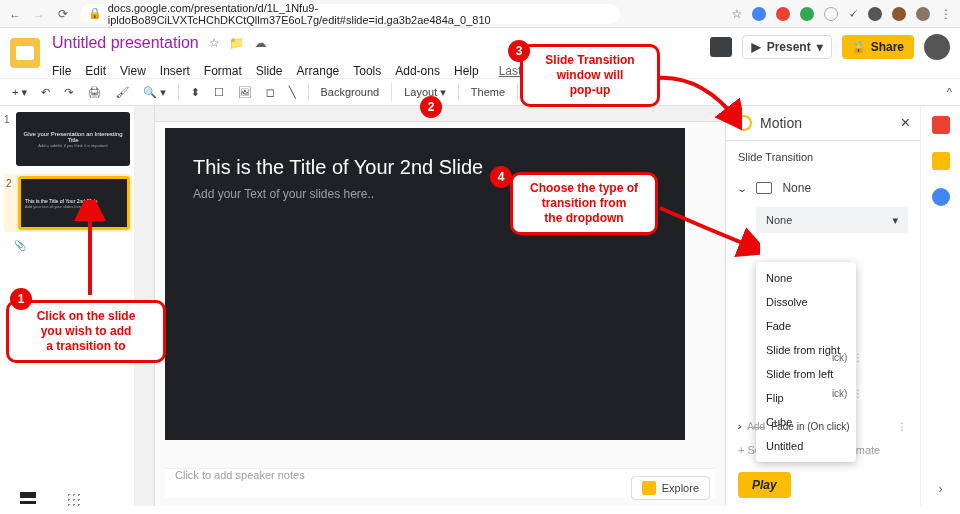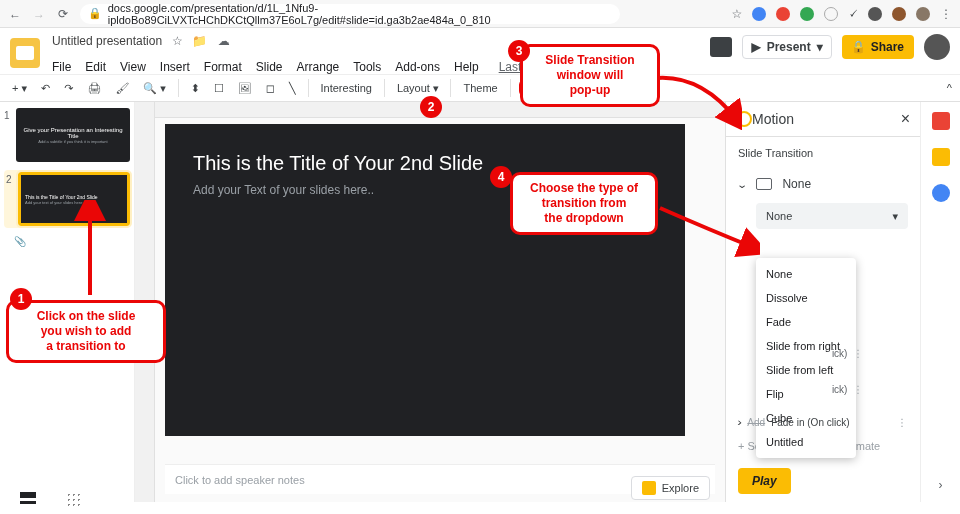--- a/index.html
+++ b/index.html
@@ -8,21 +8,21 @@
   .chrome { height: 28px; background: #f7f7f7; display: flex; align-items: center; padding: 0 8px; gap: 10px; border-bottom: 1px solid #e0e0e0;}
   .nav-icon { width: 14px; height: 14px; display:flex; align-items:center; justify-content:center; color:#5f6368; }
   .url-bar { flex: 0 0 540px; background:#fff; border-radius: 20px; height:20px; display:flex; align-items:center; padding:0 8px; gap:6px; font-size:11px; color:#202124;}
   .chrome-right { margin-left:auto; display:flex; gap:10px; align-items:center;}
   .ext-dot { width:14px; height:14px; border-radius:50%; }
   
   .doc-header { padding: 6px 10px 0 10px; display:flex; align-items:flex-start; }
   .logo-box { width:30px; height:30px; background:#f6c445; border-radius:4px; margin-right:12px; margin-top:4px; display:flex; align-items:center; justify-content:center;}
   .logo-inner { width:18px; height:14px; background:#fff; border-radius:2px;}
   .title-row { display:flex; align-items:center; gap:10px; }
-  .doc-title { font-size:12px; color:#404040; }
+  .doc-title { font-size:16px; color:#a21caf; }
   .header-right { margin-left:auto; display:flex; align-items:center; gap:10px; }
   .present-btn { border:1px solid #dadce0; background:#fff; padding:4px 8px; border-radius:4px; display:flex; gap:6px; align-items:center; font-size:12px; font-weight:600;}
   .share-btn { background:#fbbc04; color:#202124; font-weight:600; padding:5px 10px; border-radius:4px; display:flex; gap:4px; align-items:center;}
   .avatar { width:26px; height:26px; border-radius:50%; background:#555;}
   .menus { display:flex; gap:14px; font-size:12px; color:#202124; margin-top:12px; align-items:center;}
   .last-edit { color:#5f6368; text-decoration:underline; margin-left:6px;}
   
   .toolbar { height:28px; border-top:1px solid #eee; border-bottom:1px solid #e0e0e0; display:flex; align-items:center; padding:0 8px; gap:6px; font-size:11px; color:#3c4043;}
   .sep { width:1px; height:18px; background:#e0e0e0; margin:0 2px;}
   .tbtn { padding:2px 4px; display:flex; align-items:center; gap:2px;}
@@ -38,24 +38,24 @@
   .thumb-title { color:#fff; font-size:6px; text-align:center;}
   .thumb-sub { color:#9aa0a6; font-size:4px;}
   .thumb.selected { background:#fff6db; border-radius:4px; padding:2px 0 2px 2px;}
   .attach-icon { font-size:10px; color:#5f6368; margin-top:4px; margin-left:10px;}
   .canvas-area { flex:1; position:relative; background:#fafafa;}
   .rulers { position:absolute; left:20px; right:0; top:0; height:16px; background:#f1f1f1; border-bottom:1px solid #e0e0e0;}
   .ruler-v { position:absolute; left:0; top:0; bottom:0; width:20px; background:#f1f1f1; border-right:1px solid #e0e0e0;}
   .slide { position:absolute; left:30px; top:22px; width:520px; height:312px; background:#202124; color:#fff;}
   .slide-title { font-size:20px; color:#fff; padding:28px 28px 8px 28px;}
   .slide-body { color:#9aa0a6; padding:0 28px; font-size:12px;}
-  .notes { position:absolute; left:30px; right:10px; bottom:8px; height:30px; background:#fff; border-top:1px solid #eee; display:flex; align-items:center; padding:0 10px; color:#9aa0a6; font-size:11px;}
+  .notes { position:absolute; left:30px; right:10px; bottom:8px; height:30px; background:#fff; border-top:1px solid #eee; display:flex; padding:0 10px; color:#9aa0a6; font-size:11px;}
   
   .motion { width:195px; border-left:1px solid #e0e0e0; display:flex; flex-direction:column; }
-  .motion-head { display:flex; align-items:center; padding:8px 10px; border-bottom:1px solid #e0e0e0;}
+  .motion-head { display:flex; align-items:center; padding:8px 10px; gap:8px; border-bottom:1px solid #e0e0e0;}
   .motion-head .micon { width:16px; height:16px; border:2px solid #fbbc04; border-radius:50%; position:relative;}
   .slide-trans-row { padding:10px 12px; font-size:11px; color:#3c4043;}
   .none-row { display:flex; align-items:center; gap:10px; padding:8px 12px; font-size:12px; color:#3c4043;}
   .chev { font-size:10px; transform:scaleX(1.4);}
   .rect-ico { width:16px; height:12px; border:1.5px solid #5f6368; border-radius:2px;}
   .dropdown { margin:4px 12px 0 30px; background:#f1f3f4; border-radius:4px; height:26px; display:flex; align-items:center; padding:0 10px; font-size:11px; color:#3c4043; justify-content:space-between;}
   .option-pop { position:absolute; background:#fff; border-radius:4px; box-shadow:0 2px 10px rgba(0,0,0,0.25); width:100px; padding:4px 0; font-size:11px; color:#202124;}
   .option-pop div { padding:6px 10px; }
   .footer-right { padding:8px 12px;font-style:italic;}
   .play-btn { background:#fbbc04; color:#202124; font-weight:600; padding:6px 14px; border-radius:4px; display:inline-block; font-size:12px;}
@@ -146,21 +146,21 @@
   <span class="tbtn">🖨</span>
   <span class="tbtn">🖌</span>
   <span class="tbtn">🔍 ▾</span>
   <span class="sep"></span>
   <span class="tbtn">⬍</span>
   <span class="tbtn">☐</span>
   <span class="tbtn">🖼</span>
   <span class="tbtn">◻</span>
   <span class="tbtn">╲</span>
   <span class="sep"></span>
-  <span class="labelbtn">Interesting</span>
+  <span class="labelbtn">Background</span>
   <span class="sep"></span>
   <span class="labelbtn"><span>Layout</span> ▾</span>
   <span class="sep"></span>
   <span class="labelbtn">Theme</span>
   <span class="sep"></span>
   <span class="transition-btn">Transition</span>
   <span style="margin-left:auto">^</span>
 </div>
 
 <div class="workspace">

